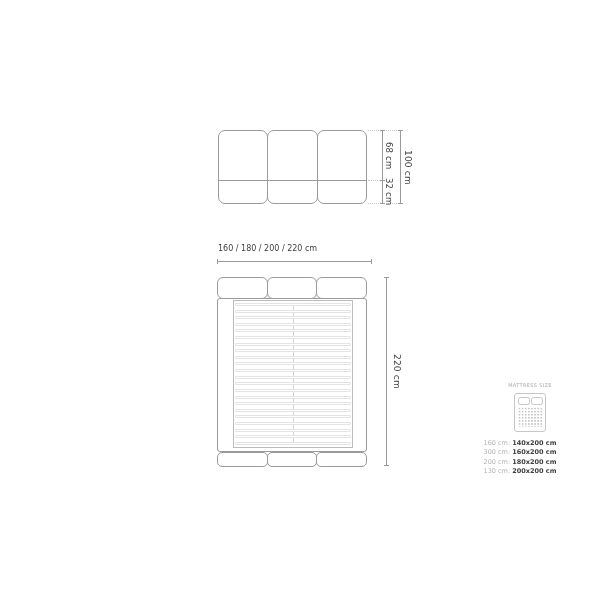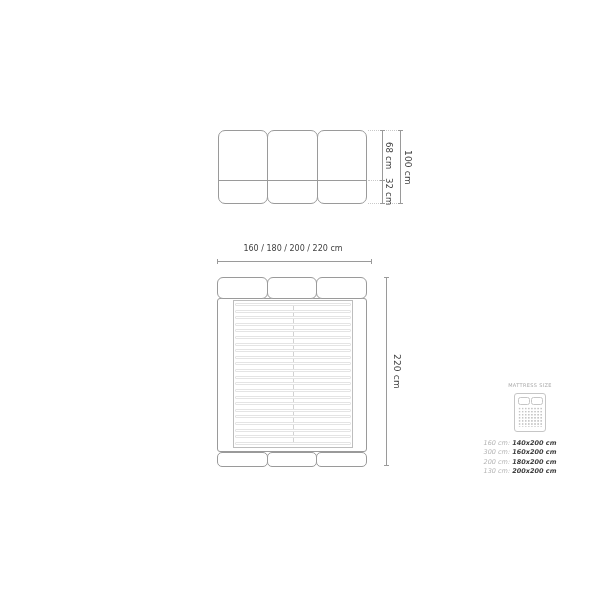--- a/index.html
+++ b/index.html
@@ -29,40 +29,40 @@
   
   .dim-v{border-left:1px solid var(--outline);width:0;}
   .dim-h{border-top:1px solid var(--outline);height:0;}
   .tick-h{border-top:1px solid var(--outline);width:5px;height:0;}
   .tick-v{border-left:1px solid var(--outline);width:0;height:5px;}
   
   .vlabel{
     writing-mode:vertical-rl;display:flex;align-items:center;justify-content:center;
     font-size:8.5px;letter-spacing:0.2px;color:var(--text);white-space:nowrap;
   }
-  .hlabel{font-size:8px;color:var(--text);text-align:center;white-space:nowrap;}
+  .hlabel{font-size:8px;color:var(--text);white-space:nowrap;}
   
   .tabs{display:flex;}
   .tab{flex:1;border:1px solid var(--outline);background:#fff;box-sizing:border-box;}
   .tab + .tab{margin-left:-1px;}
   .tabs-top .tab{border-radius:6px;}
   .tabs-bottom .tab{border-radius:5px;}
   .frame-body{border:1px solid var(--outline);border-radius:3px;background:#fff;box-sizing:border-box;}
   .platform{border:1px solid var(--innerline);background:#fff;box-sizing:border-box;}
   .center-rail{position:absolute;left:50%;top:2px;bottom:2px;border-left:1px solid var(--rail);}
   .slats{position:absolute;left:1px;right:1px;top:2px;bottom:2px;display:flex;flex-direction:column;justify-content:space-between;}
   .slat{height:3px;border:1px solid var(--slat);background:#fff;border-radius:1px;box-sizing:border-box;}
   
   .legend-title{font-size:5px;letter-spacing:0.35px;color:var(--legendtitle);text-align:center;white-space:nowrap;}
   .m-icon{border:1px solid var(--legendicon);border-radius:3px;background:#fff;box-sizing:border-box;}
   .pillow{position:absolute;width:12px;height:8px;border:1px solid var(--legendicon);border-radius:2.5px;background:#fff;box-sizing:border-box;}
   .m-dots{position:absolute;left:3px;right:3px;top:13px;bottom:4px;
     background-image:radial-gradient(var(--legendicon) 0.55px,transparent 0.65px);
     background-size:3.1px 3.1px;}
-  .legend-rows{display:flex;flex-direction:column;font-style:italic;}
+  .legend-rows{display:flex;flex-direction:column;}
   .legend-row{font-size:6.5px;line-height:9.3px;text-align:center;white-space:nowrap;}
   .lr-light{color:var(--legendlight);}
   .lr-bold{color:var(--text);font-weight:700;}
 </style>
 </head>
 <body>
 
 <div class="canvas">
 
   <div class="abs hb">

